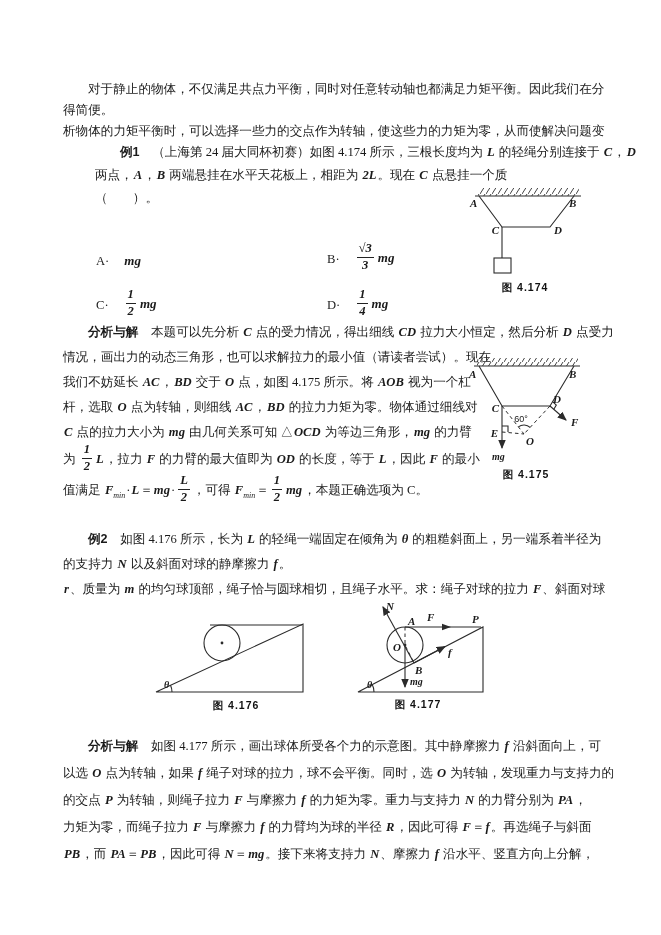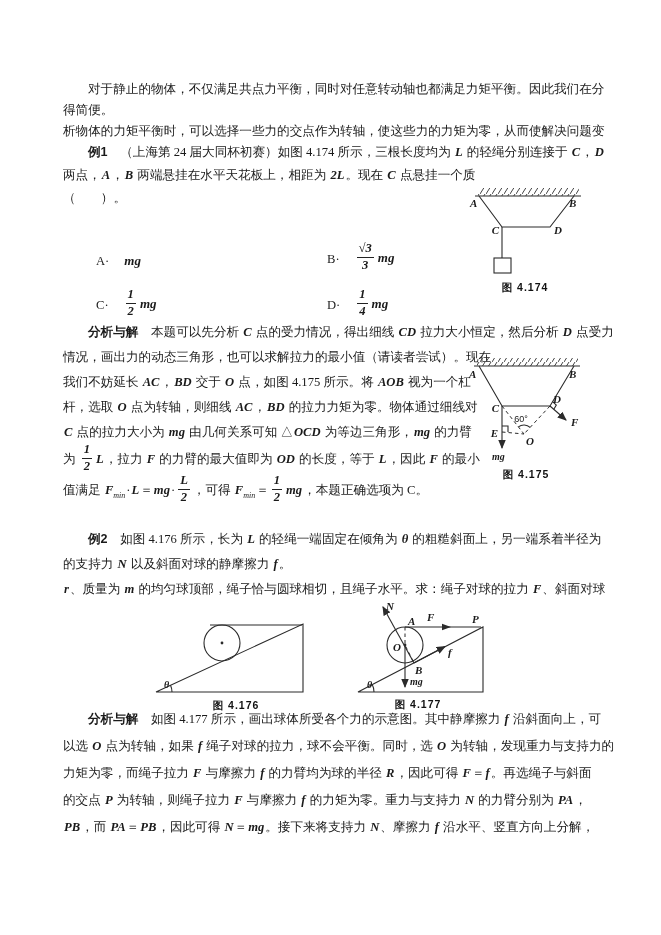--- a/index.html
+++ b/index.html
@@ -2,21 +2,21 @@
 <html><head>
 <meta charset="utf-8">
 <style>
   html,body{margin:0;padding:0;background:#e8e8e8;}
   .page{position:relative;width:661px;height:935px;background:#ffffff;margin:0 auto;
         overflow:hidden;color:#1a1a1a;font-family:"Liberation Serif",serif;font-size:12.6px;}
   .tblock{position:absolute;left:63px;width:546px;}
   .tblock .line{white-space:nowrap;}
   .tblock .line:first-child{text-indent:25px;}
   .lh21 .line{line-height:21px;}
-  .lh23 .line{line-height:23px;}
+  .lh23 .line{line-height:23px;margin-left:32px;}
   .lh25 .line{line-height:25px;}
   .lh27 .line{line-height:27px;}
   .bld{font-weight:bold;font-family:"Liberation Sans",sans-serif;}
   .mv{font-family:"Liberation Serif",serif;font-weight:bold;font-style:italic;padding:0 1px;}
   sub.msub{font-size:8px;font-weight:normal;}
   .frac{display:inline-block;vertical-align:middle;text-align:center;line-height:1.1;
         font-weight:bold;font-style:italic;font-family:"Liberation Serif",serif;
         margin:0 3px;position:relative;top:-2px;}
   .frac .num{display:block;border-bottom:1.2px solid #222;padding:0 2px 1px;}
   .frac .den{display:block;padding-top:1px;}
@@ -77,25 +77,25 @@
       <div class="line"><span>杆，选取 </span><span class="mv">O</span><span> 点为转轴，则细线 </span><span class="mv">AC</span><span>，</span><span class="mv">BD</span><span> 的拉力力矩为零。物体通过细线对</span></div>
       <div class="line"><span class="mv">C</span><span> 点的拉力大小为 </span><span class="mv">mg</span><span> 由几何关系可知 △</span><span class="mv">OCD</span><span> 为等边三角形，</span><span class="mv">mg</span><span> 的力臂</span></div>
       <div class="line"><span>为 </span><span class="frac"><span class="num">1</span><span class="den">2</span></span><span class="mv">L</span><span>，拉力 </span><span class="mv">F</span><span> 的力臂的最大值即为 </span><span class="mv">OD</span><span> 的长度，等于 </span><span class="mv">L</span><span>，因此 </span><span class="mv">F</span><span> 的最小</span></div>
       <div class="line"><span>值满足 </span><span class="mv">F<sub class="msub">min</sub></span><span>·</span><span class="mv">L</span><span>＝</span><span class="mv">mg</span><span>·</span><span class="frac"><span class="num">L</span><span class="den">2</span></span><span>，可得 </span><span class="mv">F<sub class="msub">min</sub></span><span>＝</span><span class="frac"><span class="num">1</span><span class="den">2</span></span><span class="mv">mg</span><span>，本题正确选项为 C。</span></div>
     </section>
   <section class="tblock lh25" style="top:527px">
       <div class="line"><span class="bld">例2</span><span>　如图 4.176 所示，长为 </span><span class="mv">L</span><span> 的轻绳一端固定在倾角为 </span><span class="mv">θ</span><span> 的粗糙斜面上，另一端系着半径为</span></div>
       <div class="line"><span>的支持力 </span><span class="mv">N</span><span> 以及斜面对球的静摩擦力 </span><span class="mv">f</span><span>。</span></div>
       <div class="line"><span class="mv">r</span><span>、质量为 </span><span class="mv">m</span><span> 的均匀球顶部，绳子恰与圆球相切，且绳子水平。求：绳子对球的拉力 </span><span class="mv">F</span><span>、斜面对球</span></div>
     </section>
-  <section class="tblock lh27" style="top:706px">
+  <section class="tblock lh27" style="top:733px">
       <div class="line"><span class="bld">分析与解</span><span>　如图 4.177 所示，画出球体所受各个力的示意图。其中静摩擦力 </span><span class="mv">f</span><span> 沿斜面向上，可</span></div>
       <div class="line"><span>以选 </span><span class="mv">O</span><span> 点为转轴，如果 </span><span class="mv">f</span><span> 绳子对球的拉力，球不会平衡。同时，选 </span><span class="mv">O</span><span> 为转轴，发现重力与支持力的</span></div>
+      <div class="line"><span>的交点 </span><span class="mv">P</span><span> 为转轴，则绳子拉力 </span><span class="mv">F</span><span> 与摩擦力 </span><span class="mv">f</span><span> 的力矩为零。重力与支持力 </span><span class="mv">N</span><span> 的力臂分别为 </span><span class="mv">PA</span><span>，</span></div>
       <div class="line"><span>力矩为零，而绳子拉力 </span><span class="mv">F</span><span> 与摩擦力 </span><span class="mv">f</span><span> 的力臂均为球的半径 </span><span class="mv">R</span><span>，因此可得 </span><span class="mv">F</span><span>＝</span><span class="mv">f</span><span>。再选绳子与斜面</span></div>
-      <div class="line"><span>的交点 </span><span class="mv">P</span><span> 为转轴，则绳子拉力 </span><span class="mv">F</span><span> 与摩擦力 </span><span class="mv">f</span><span> 的力矩为零。重力与支持力 </span><span class="mv">N</span><span> 的力臂分别为 </span><span class="mv">PA</span><span>，</span></div>
       <div class="line"><span class="mv">PB</span><span>，而 </span><span class="mv">PA</span><span>＝</span><span class="mv">PB</span><span>，因此可得 </span><span class="mv">N</span><span>＝</span><span class="mv">mg</span><span>。接下来将支持力 </span><span class="mv">N</span><span>、摩擦力 </span><span class="mv">f</span><span> 沿水平、竖直方向上分解，</span></div>
     </section>
 
   <div class="fig" style="left:456px;top:186px">
     <svg width="160" height="112" viewBox="0 0 160 112">
       <defs>
         <pattern id="hat1" width="6" height="8" patternUnits="userSpaceOnUse">
           <line x1="0" y1="8" x2="5" y2="0" stroke="#444" stroke-width="1"></line>
         </pattern>
       </defs>

